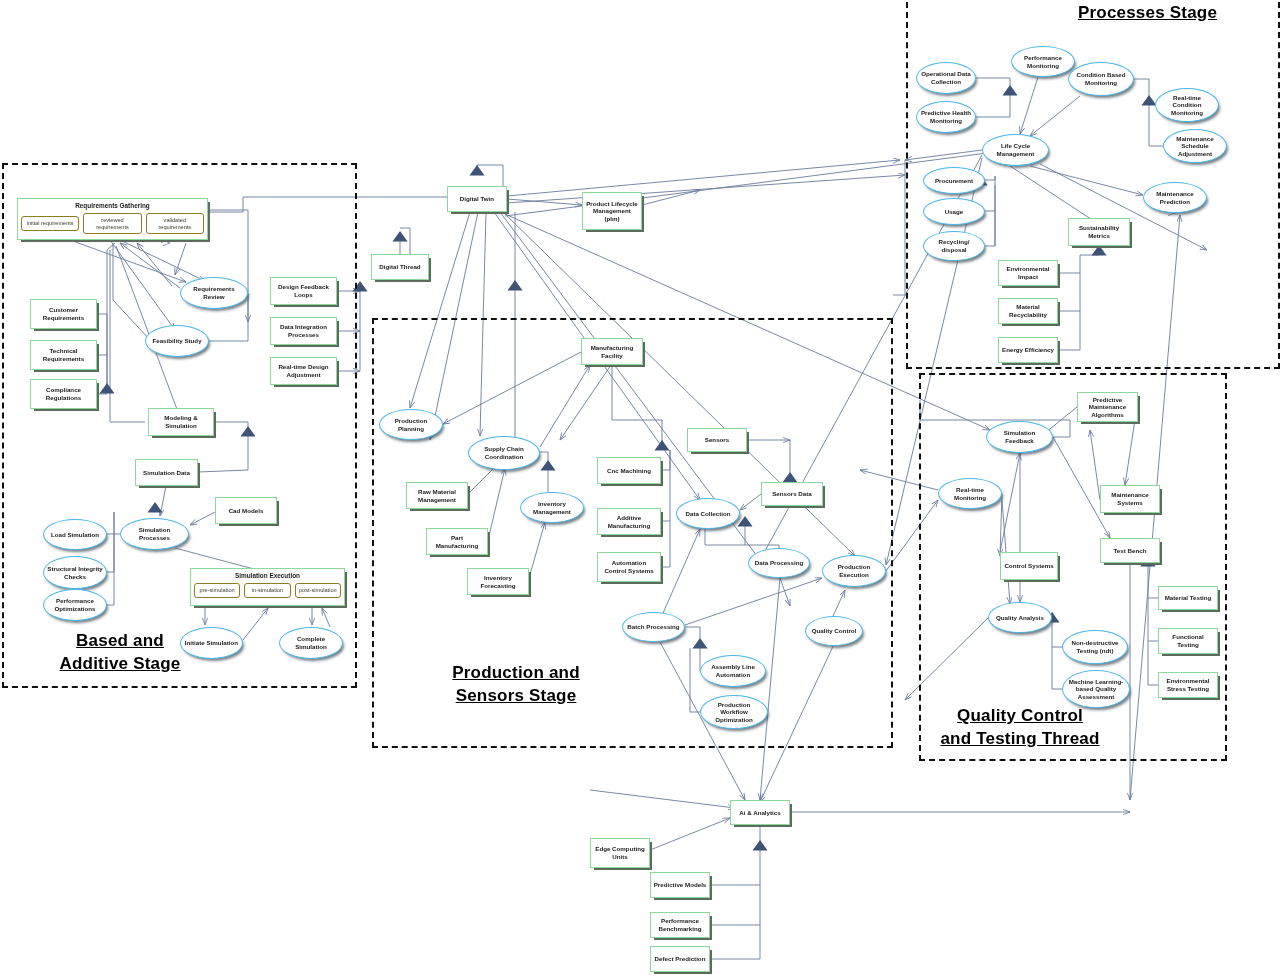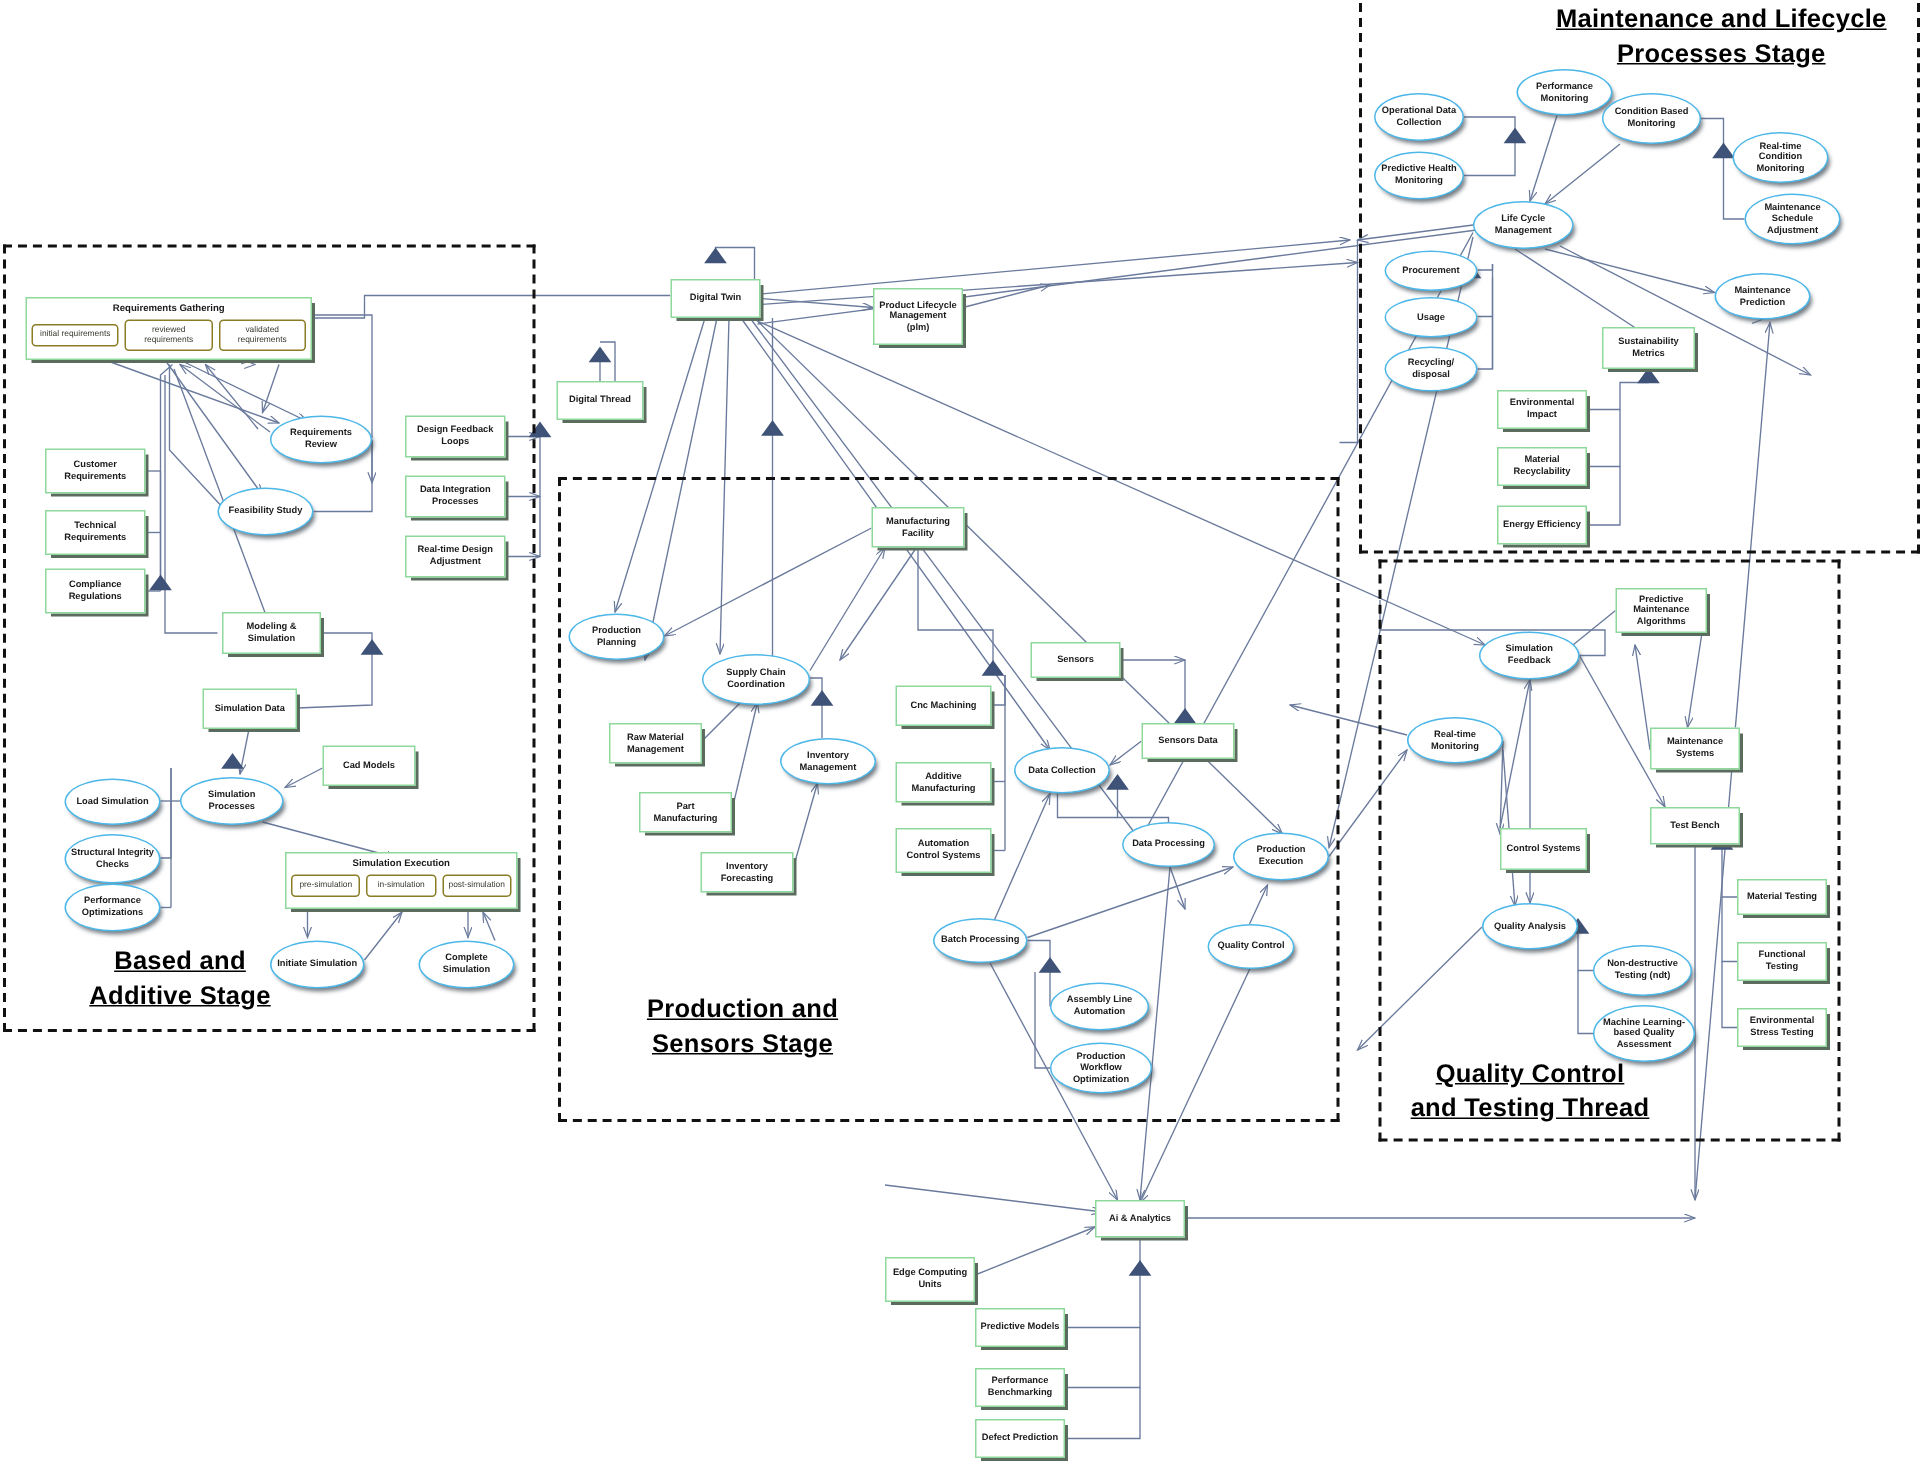--- a/index.html
+++ b/index.html
@@ -198,32 +198,31 @@
       </g>
   </svg>
 
   <div id="stages">
       <div class="stage" style="left: 2px; top: 163px; width: 355px; height: 525px;"></div>
       <div class="stage-label" style="left: 20px; top: 630px; width: 200px;">
         <div>Based and</div>
         <div>Additive Stage</div>
       </div>
       <div class="stage" style="left: 372px; top: 318px; width: 521px; height: 430px;"></div>
-      <div class="stage-label" style="left: 400px; top: 662px; width: 190px;">
+      <div class="stage-label" style="left: 421px; top: 662px; width: 190px;">
         <div>Production and</div>
         <div>Sensors Stage</div>
       </div>
       <div class="stage" style="left: 919px; top: 373px; width: 308px; height: 388px;"></div>
       <div class="stage-label" style="left: 930px; top: 705px; width: 180px;">
         <div>Quality Control</div>
         <div>and Testing Thread</div>
       </div>
       <div class="stage" style="left: 906px; top: -8px; width: 374px; height: 377px;"></div>
       <div class="stage-label" style="left: 1020px; top: 2px; width: 255px;">
-        <div>Maintenance and Lifecycle</div>
         <div>Processes Stage</div>
       </div>
     </div>
   <div id="nodes">
       <div class="node comp" style="left: 17px; top: 198px; width: 191px; height: 42px;">
         <div class="title">Requirements Gathering</div>
         <div class="slots">
           <div class="slot">initial requirements</div>
           <div class="slot">reviewed requirements</div>
           <div class="slot">validated requirements</div>

